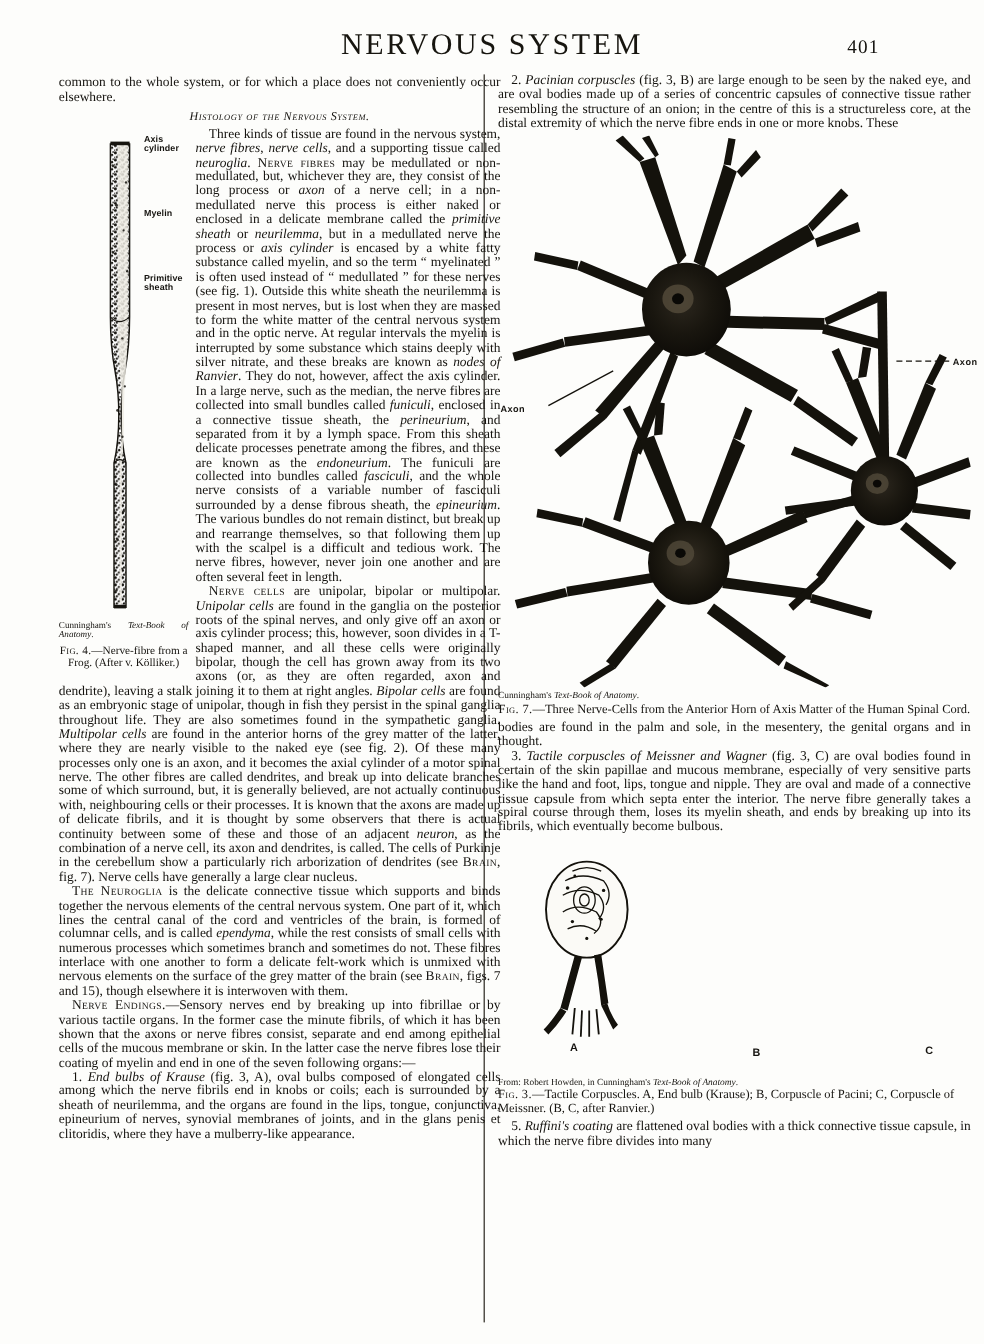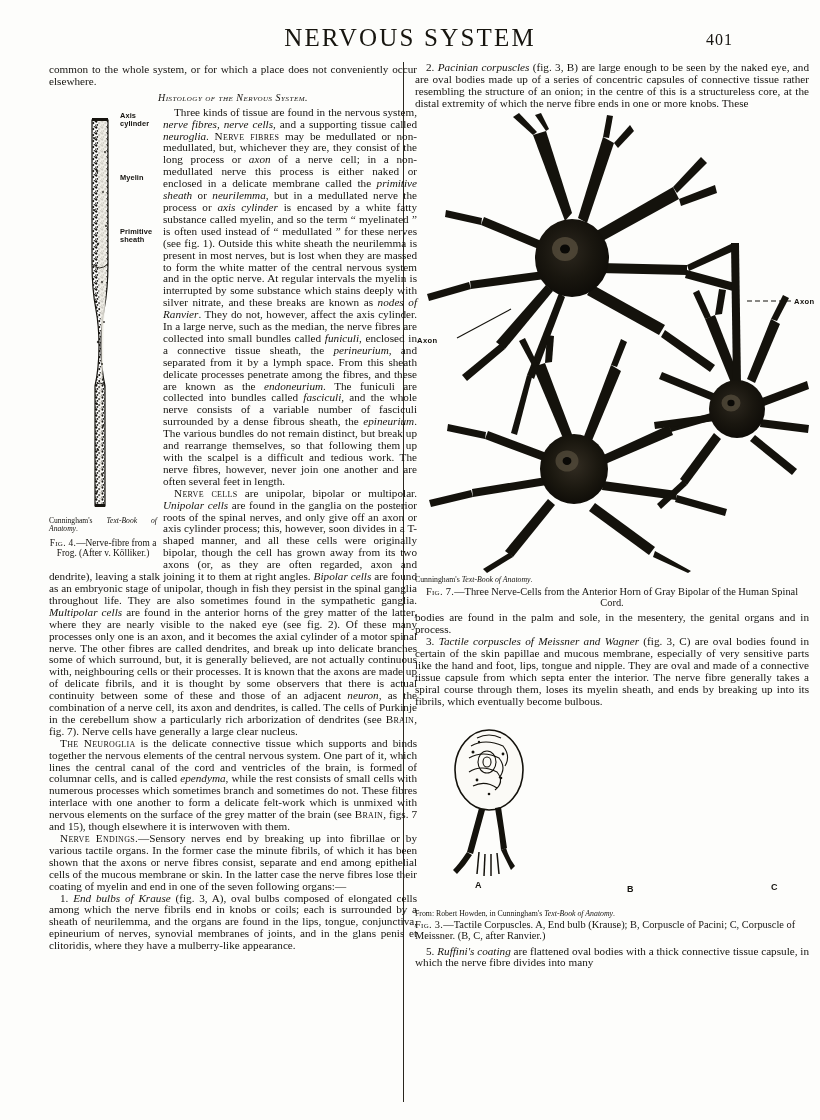--- a/index.html
+++ b/index.html
@@ -304,24 +304,24 @@
           </g>
 
           <line x1="332" y1="188" x2="376" y2="188" stroke="#14120c" stroke-width="1.1" stroke-dasharray="5,3"></line>
         </svg>
 
         <div class="fig2lbl" style="left:2px;top:222px;">Axon</div>
         <div class="fig2lbl" style="left:379px;top:183px;">Axon</div>
       </div>
 
       <p class="credit2"><span>Cunningham's </span><span class="it">Text-Book of Anatomy</span><span>.</span></p>
-      <p class="fcap2"><span class="sc">Fig. 7.</span><span>—Three Nerve-Cells from the Anterior Horn of Gray Bipolar of the Human Spinal Cord.</span></p>
+      <p class="fcap2"><span class="sc">Fig. 7.</span><span>—Three Nerve-Cells from the Anterior Horn of Axis Matter of the Human Spinal Cord.</span></p>
     </div>
 
-    <p class="noind">bodies are found in the palm and sole, in the mesentery, the genital organs and in process.</p>
+    <p class="noind">bodies are found in the palm and sole, in the mesentery, the genital organs and in thought.</p>
 
     <p><span>3. </span><span class="it">Tactile corpuscles of Meissner and Wagner</span><span> (fig. 3, C) are oval bodies found in certain of the skin papillae and mucous membrane, especially of very sensitive parts like the hand and foot, lips, tongue and nipple. They are oval and made of a connective tissue capsule from which septa enter the interior. The nerve fibre generally takes a spiral course through them, loses its myelin sheath, and ends by breaking up into its fibrils, which eventually become bulbous.</span></p>
 
 
     <div class="fig3">
       <div class="art">
         <svg viewBox="0 0 394 196" width="394" height="196">
 
           <g>
             <ellipse cx="74" cy="58" rx="34" ry="40" fill="#fbfaf6" stroke="#14120c" stroke-width="1.6"></ellipse>

